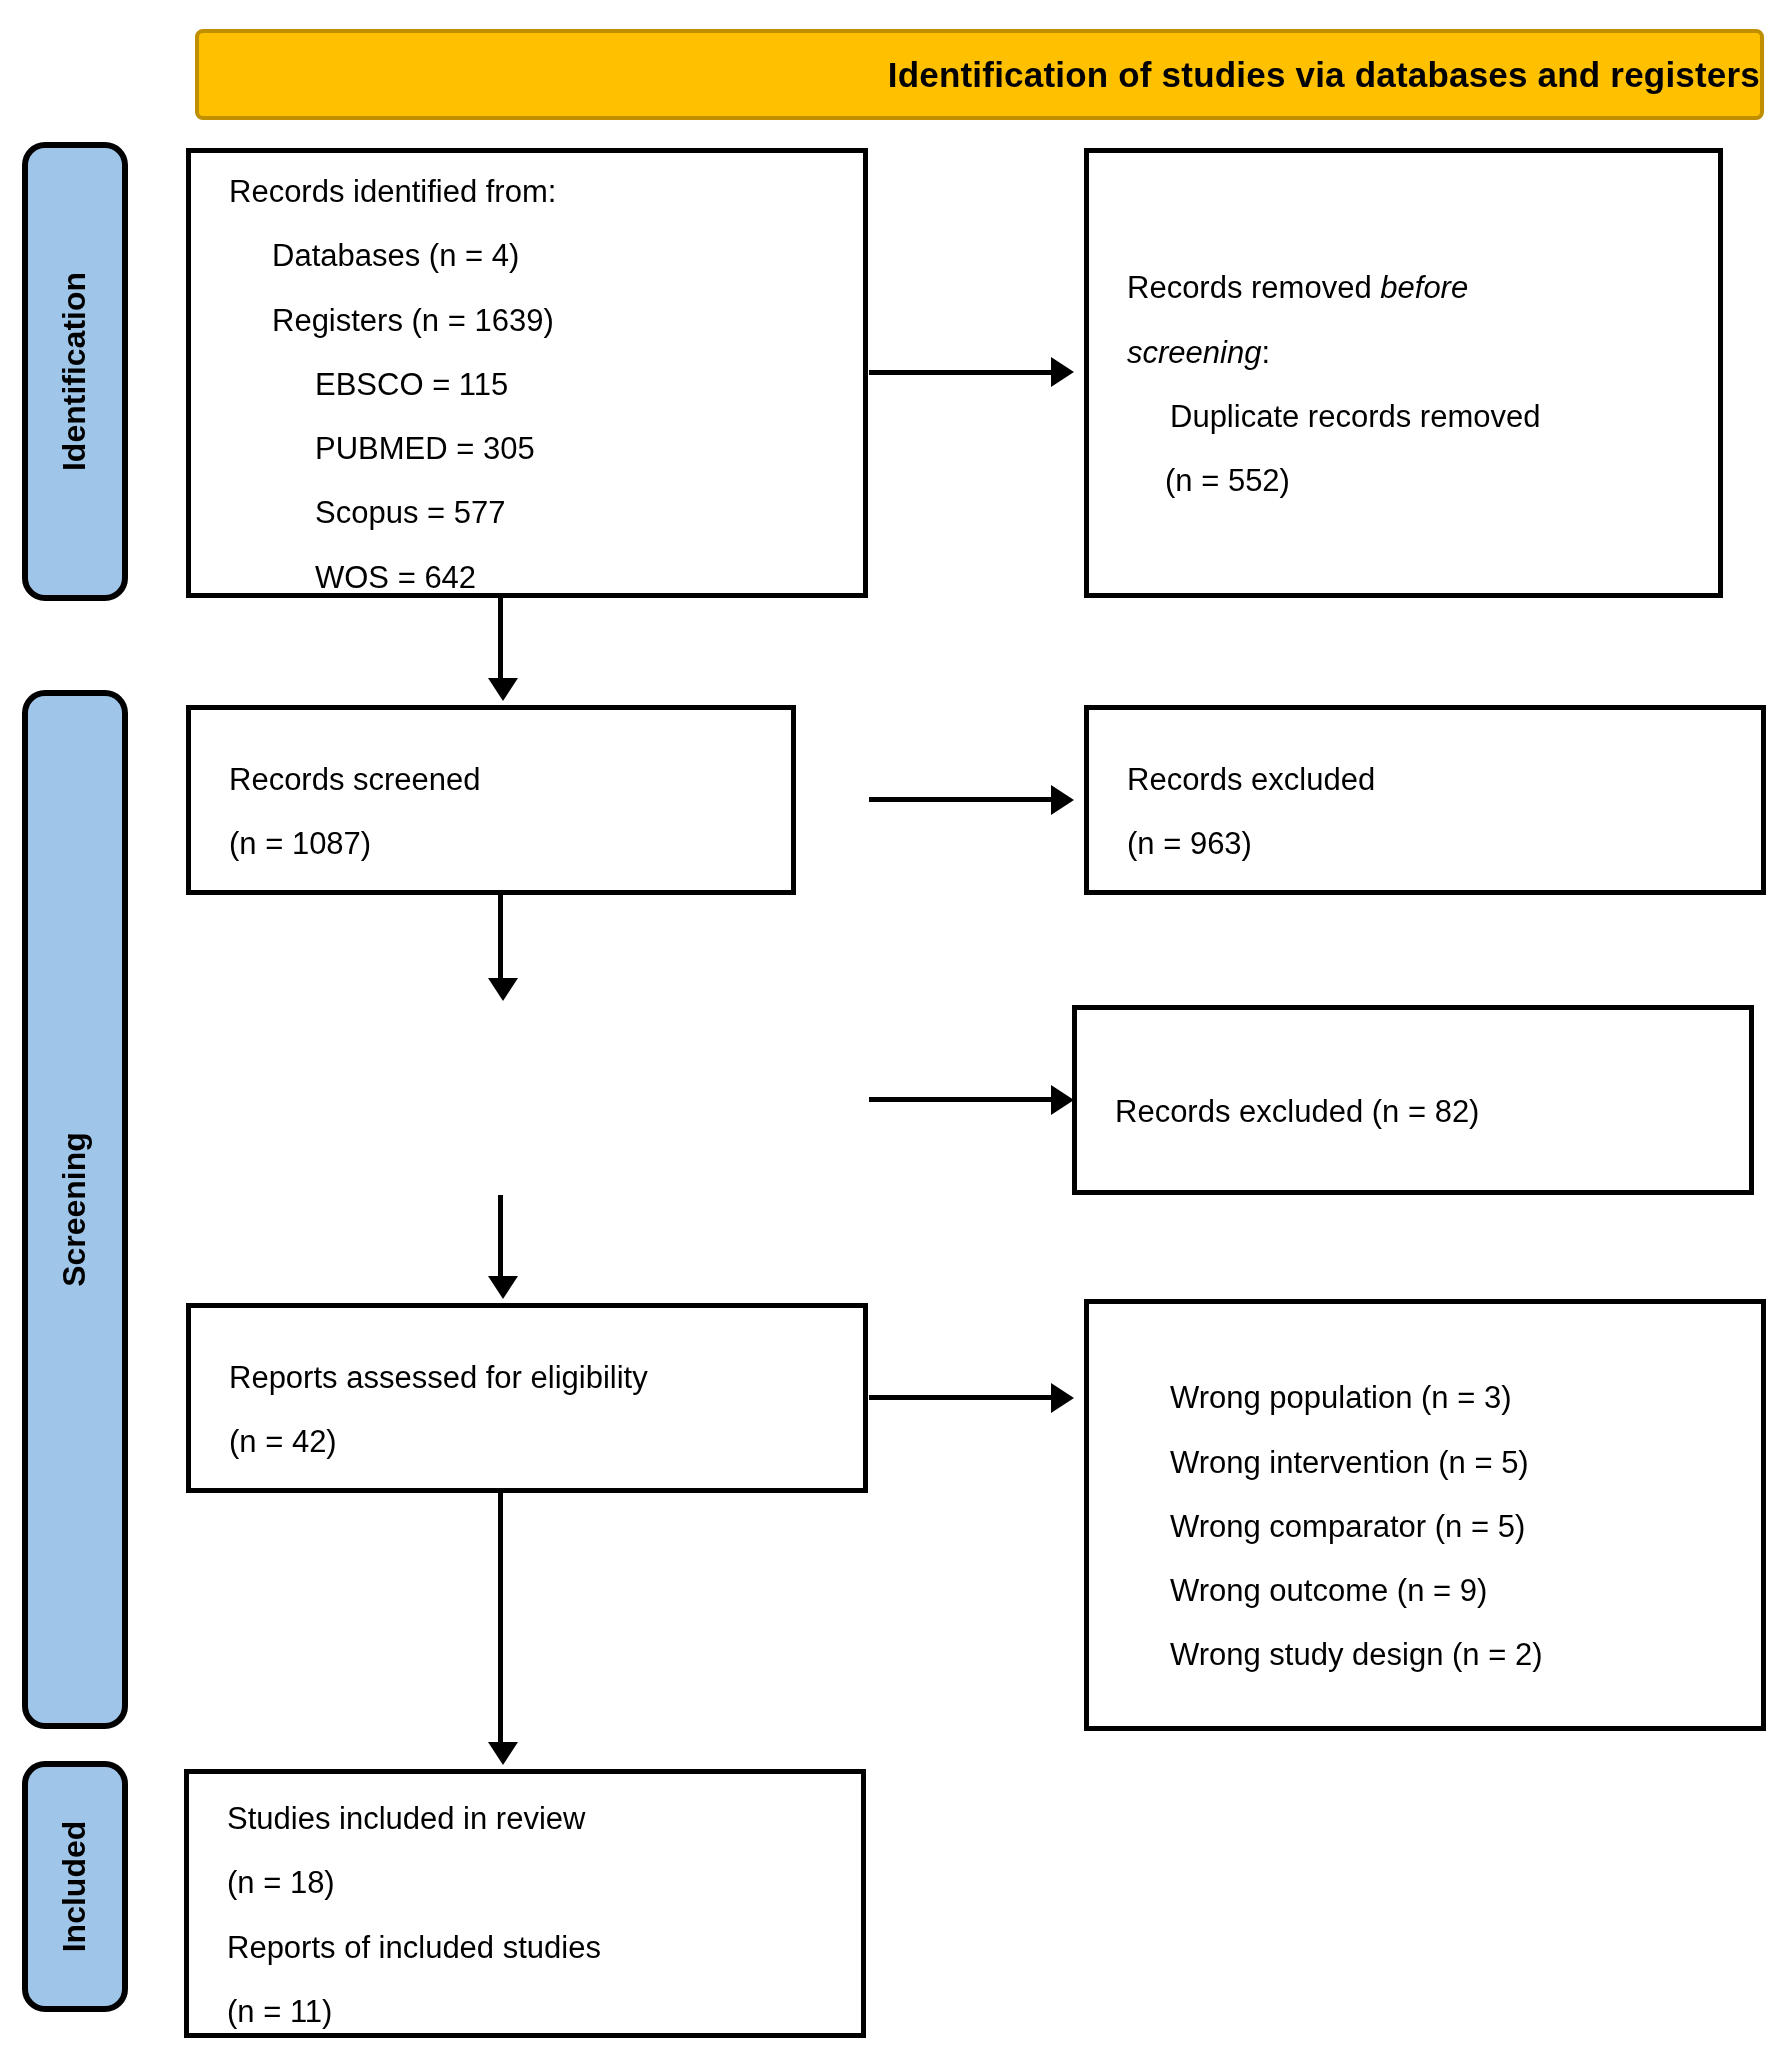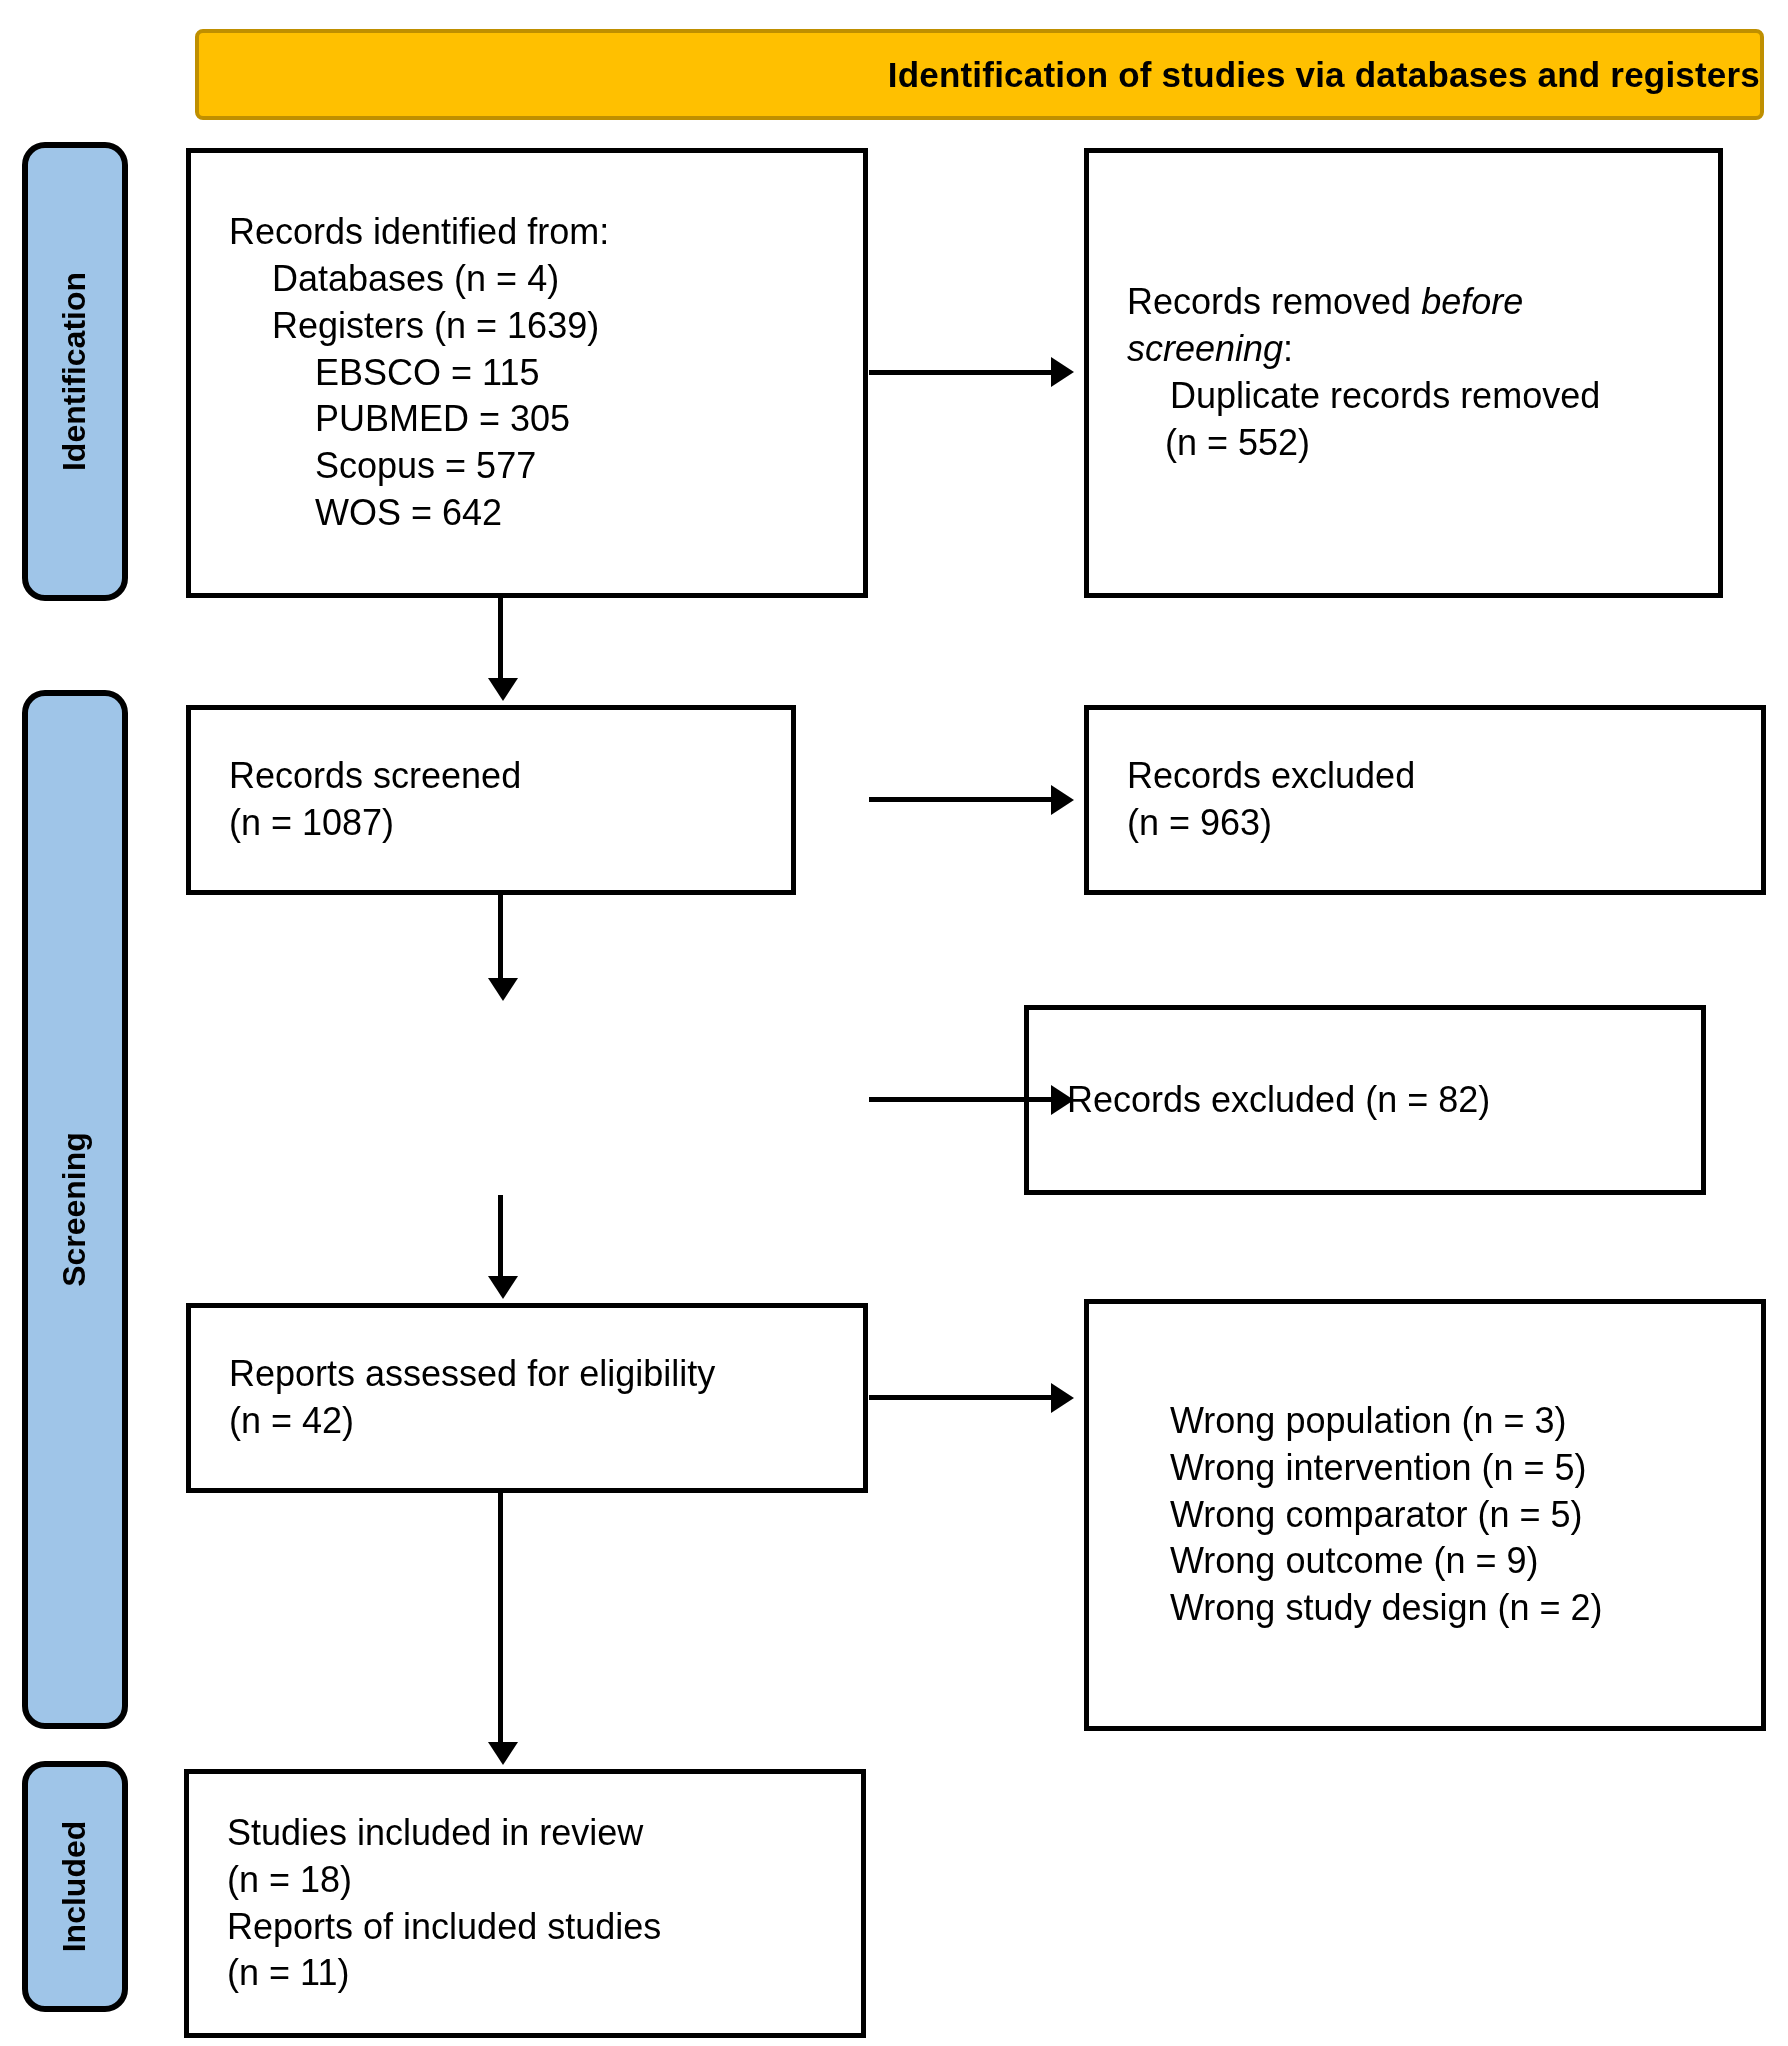--- a/index.html
+++ b/index.html
@@ -69,41 +69,42 @@
     box-sizing: border-box;
     display: flex;
     flex-direction: column;
     justify-content: center;
   }
   .box .lines {
     padding-left: 38px;
     padding-right: 16px;
   }
   .line {
-    font-size: 36px;
+    font-size: 31px;
     line-height: 1.30;
     color: #000000;
     white-space: nowrap;
+    margin-top: 24px;
   }
   .ind1 { padding-left: 43px; }
   .ind2 { padding-left: 86px; }
   .ind-half { padding-left: 38px; }
   .ital { font-style: italic; }
 
   
   #box-identified      { left: 186px; top: 148px;  width: 682px; height: 450px; }
   #box-screened        { left: 186px; top: 705px;  width: 610px; height: 190px; }
   #box-sought          { left: 186px; top: 1005px; width: 682px; height: 190px; }
   #box-assessed        { left: 186px; top: 1303px; width: 682px; height: 190px; }
   #box-included        { left: 184px; top: 1769px; width: 682px; height: 269px; }
 
   
   #box-removed         { left: 1084px; top: 148px;  width: 639px; height: 450px; }
   #box-excl-screened   { left: 1084px; top: 705px;  width: 682px; height: 190px; }
-  #box-excl-sought     { left: 1024px; top: 1005px; width: 682px; height: 190px; }
+  #box-excl-sought     { left: 1072px; top: 1005px; width: 682px; height: 190px; }
   #box-excl-assessed   { left: 1084px; top: 1299px; width: 682px; height: 432px; }
 
   
   .hline {
     position: absolute;
     background: #000000;
     height: 5.4px;
   }
   .vline {
     position: absolute;

